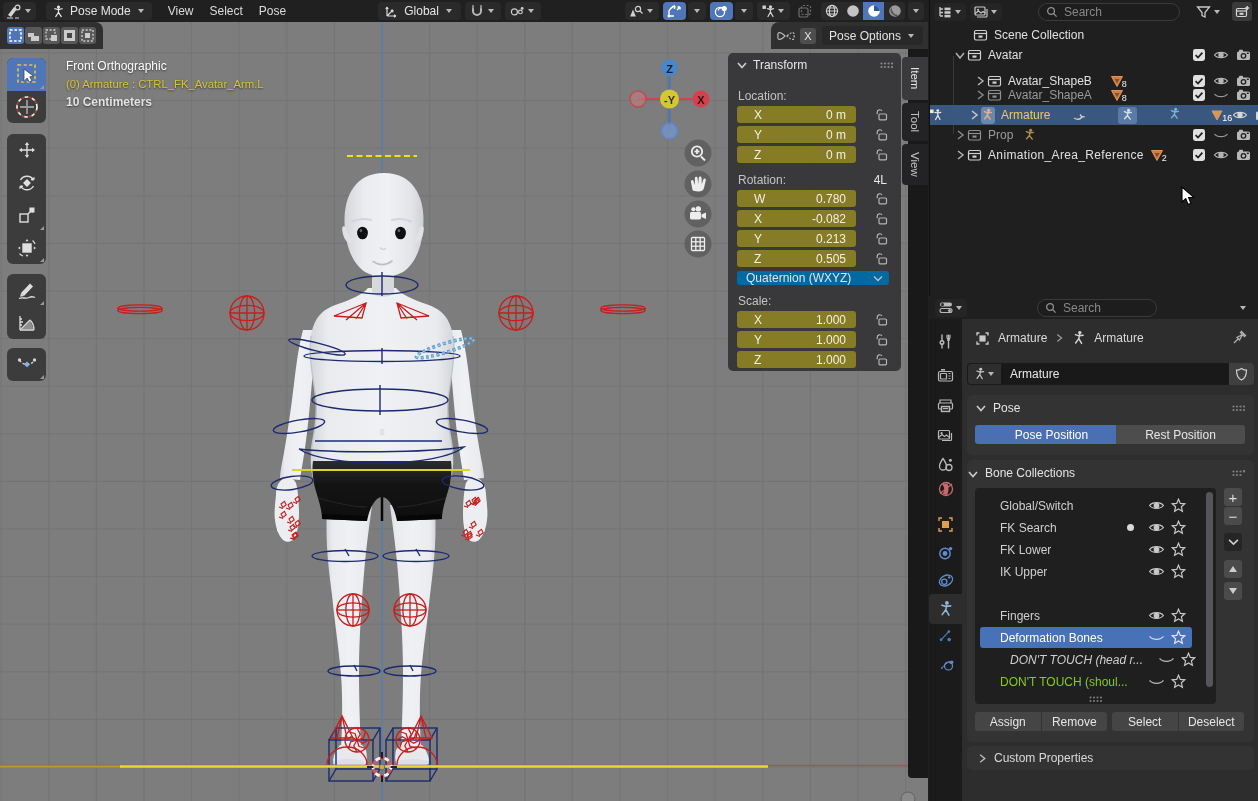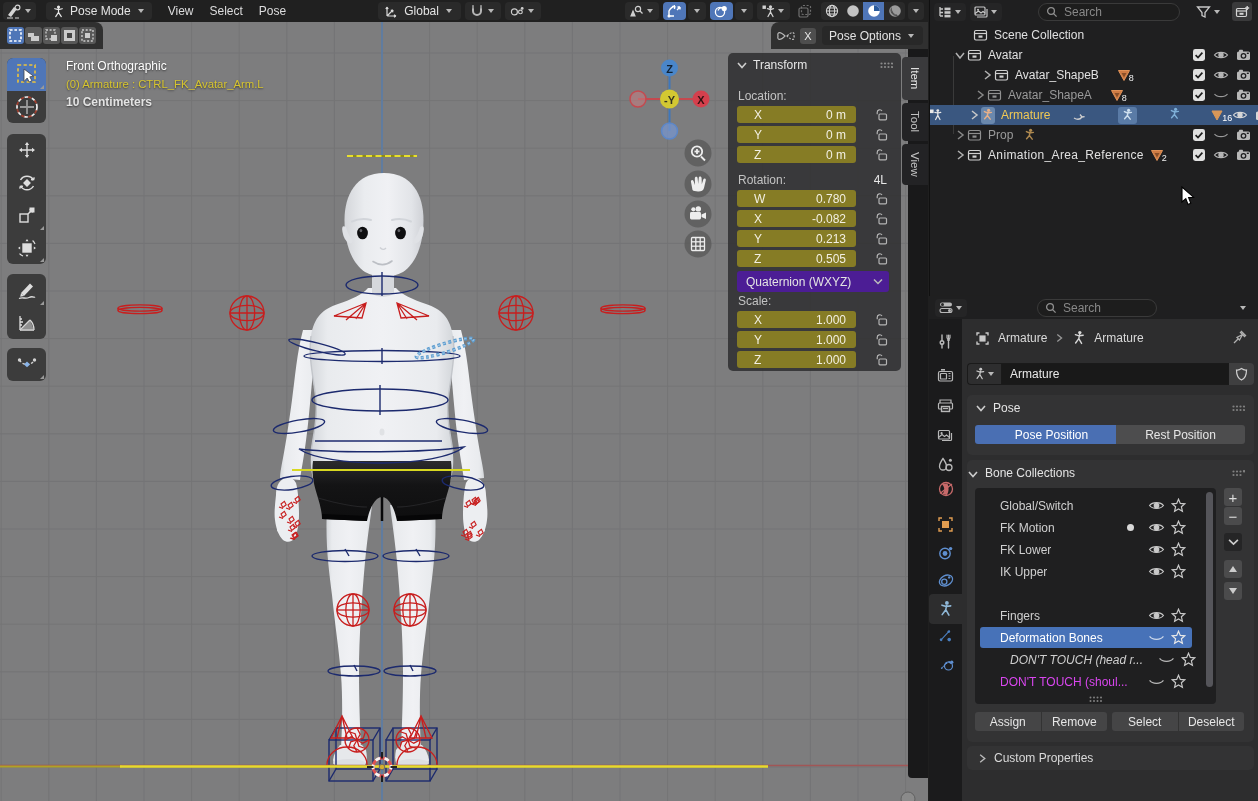--- a/index.html
+++ b/index.html
@@ -673,21 +673,21 @@
             <circle cx="12" cy="1.5" r="1.1"></circle>
     <circle cx="1.5" cy="5" r="1.1"></circle>
             <circle cx="5" cy="5" r="1.1"></circle>
             <circle cx="8.5" cy="5" r="1.1"></circle>
             <circle cx="12" cy="5" r="1.1"></circle>
           </g>
         </svg>
   <div class="nplabel" style="top:36px;">Location:</div>
   <div class="nplabel" style="top:120px;">Rotation:</div>
   <div style="position:absolute; right:14px; top:120px; color:#e8e8e8;">4L</div>
-  <div style="position:absolute; left:9px; top:218px; width:152px; height:21px; background:#4c1d95; border-radius:3px; display:flex; align-items:center; color:#e3e3e3;">
+  <div style="position:absolute; left:9px; top:218px; width:152px; height:14px; background:#0369a1; border-radius:3px; display:flex; align-items:center; color:#e3e3e3;">
     <span style="margin-left:9px;">Quaternion (WXYZ)</span>
     <svg width="10" height="7" viewBox="0 0 10 7" style="margin-left:auto; margin-right:6px;">
             <path d="M1,1.5 L5,5.5 L9,1.5" fill="none" stroke="#bbb" stroke-width="1.5"></path>
           </svg>
   </div>
   <div class="nplabel" style="top:241px;">Scale:</div>
   <div class="nprow" style="top:53px;">
           <span class="fl" style="margin-left:17px;">X</span>
           <span class="fv">0 m</span>
         </div>
@@ -886,21 +886,21 @@
             <g fill="#b8b8b8">
               <rect x="1" y="3.5" width="13" height="8.5" rx="1.6"></rect>
               <rect x="3" y="1.8" width="4" height="2.5" rx="0.8"></rect>
             </g>
             <circle cx="7.5" cy="7.8" r="2.9" fill="#1f1f20"></circle>
             <circle cx="7.5" cy="7.8" r="1.6" fill="#b8b8b8"></circle>
             <rect x="10.8" y="4.6" width="2" height="1.4" fill="#1f1f20"></rect>
           </svg>
         </span>
       </div>
-      <div class="olrow" style="top:65px;padding-left:7px; ">
+      <div class="olrow" style="top:71px; ">
         <span style="width:44px; flex:none;"></span>
         <svg width="14" height="14" viewBox="0 0 14 14" style="flex:none;">
           <path d="M5,3 L10,7 L5,11" fill="none" stroke="#b0b0b0" stroke-width="1.5"></path>
         </svg>
         <svg width="15" height="14" viewBox="0 0 15 14" style="flex:none;">
           <g fill="none" stroke="#d0d0d0" stroke-width="1.2">
     <rect x="1.5" y="2.5" width="12" height="9.5" rx="1.4"></rect>
             <path d="M1.5,5.5 h12"></path>
             <rect x="5.5" y="7.5" width="4" height="2.2" fill="#d0d0d0" stroke="none"></rect>
           </g>
@@ -1361,21 +1361,21 @@
                   <path d="M1.5,7 C4,3.4 12,3.4 14.5,7 C12,10.6 4,10.6 1.5,7 Z"></path>
                   <circle cx="8" cy="7" r="2.1" fill="#c8c8c8"></circle>
                 </g>
               </svg>
               <svg width="15" height="15" viewBox="0 0 15 15" style="flex:none;">
                 <path d="M7.5,1.2 L9.3,5.4 L13.8,5.8 L10.4,8.8 L11.4,13.2 L7.5,10.9 L3.6,13.2 L4.6,8.8 L1.2,5.8 L5.7,5.4 Z" fill="none" stroke="#c8c8c8" stroke-width="1.2"></path>
               </svg>
             </span>
           </div>
           <div style="position:absolute; left:5px; top:29px; width:212px; height:21px; display:flex; align-items:center; ">
-      <span style="margin-left:20px; color:#cfcfcf; white-space:nowrap; overflow:hidden;">FK Motion</span>
+      <span style="margin-left:20px; color:#cfcfcf; white-space:nowrap; overflow:hidden;">FK Search</span>
       <span style="margin-left:auto; display:flex; align-items:center; gap:6px; margin-right:6px;">
               <span style="width:7px; height:7px; background:#d8d8d8; border-radius:50%; margin-right:8px;"></span>
               <svg width="17" height="15" viewBox="0 0 16 14" style="flex:none;">
                 <g fill="none" stroke="#c8c8c8" stroke-width="1.2">
                   <path d="M1.5,7 C4,3.4 12,3.4 14.5,7 C12,10.6 4,10.6 1.5,7 Z"></path>
                   <circle cx="8" cy="7" r="2.1" fill="#c8c8c8"></circle>
                 </g>
               </svg>
               <svg width="15" height="15" viewBox="0 0 15 15" style="flex:none;">
                 <path d="M7.5,1.2 L9.3,5.4 L13.8,5.8 L10.4,8.8 L11.4,13.2 L7.5,10.9 L3.6,13.2 L4.6,8.8 L1.2,5.8 L5.7,5.4 Z" fill="none" stroke="#c8c8c8" stroke-width="1.2"></path>
@@ -1440,21 +1440,21 @@
       <span style="margin-left:auto; display:flex; align-items:center; gap:6px; margin-right:6px;">
               <svg width="17" height="15" viewBox="0 0 16 14" style="flex:none;">
                 <path d="M1.5,6 C4,9.6 12,9.6 14.5,6" fill="none" stroke="#b8b8b8" stroke-width="1.2"></path>
               </svg>
               <svg width="15" height="15" viewBox="0 0 15 15" style="flex:none;">
                 <path d="M7.5,1.2 L9.3,5.4 L13.8,5.8 L10.4,8.8 L11.4,13.2 L7.5,10.9 L3.6,13.2 L4.6,8.8 L1.2,5.8 L5.7,5.4 Z" fill="none" stroke="#c8c8c8" stroke-width="1.2"></path>
               </svg>
             </span>
           </div>
           <div style="position:absolute; left:5px; top:183px; width:212px; height:21px; display:flex; align-items:center; ">
-      <span style="margin-left:20px; color:#d946ef; white-space:nowrap; overflow:hidden;">DON'T TOUCH (shoul...</span>
+      <span style="margin-left:20px; color:#84cc16; white-space:nowrap; overflow:hidden;">DON'T TOUCH (shoul...</span>
       <span style="margin-left:auto; display:flex; align-items:center; gap:6px; margin-right:6px;">
               <svg width="17" height="15" viewBox="0 0 16 14" style="flex:none;">
                 <path d="M1.5,6 C4,9.6 12,9.6 14.5,6" fill="none" stroke="#b8b8b8" stroke-width="1.2"></path>
               </svg>
               <svg width="15" height="15" viewBox="0 0 15 15" style="flex:none;">
                 <path d="M7.5,1.2 L9.3,5.4 L13.8,5.8 L10.4,8.8 L11.4,13.2 L7.5,10.9 L3.6,13.2 L4.6,8.8 L1.2,5.8 L5.7,5.4 Z" fill="none" stroke="#c8c8c8" stroke-width="1.2"></path>
               </svg>
             </span>
           </div>
       <div style="position:absolute; right:3px; top:4px; width:7px; height:195px; background:#55555a; border-radius:3.5px;"></div>

